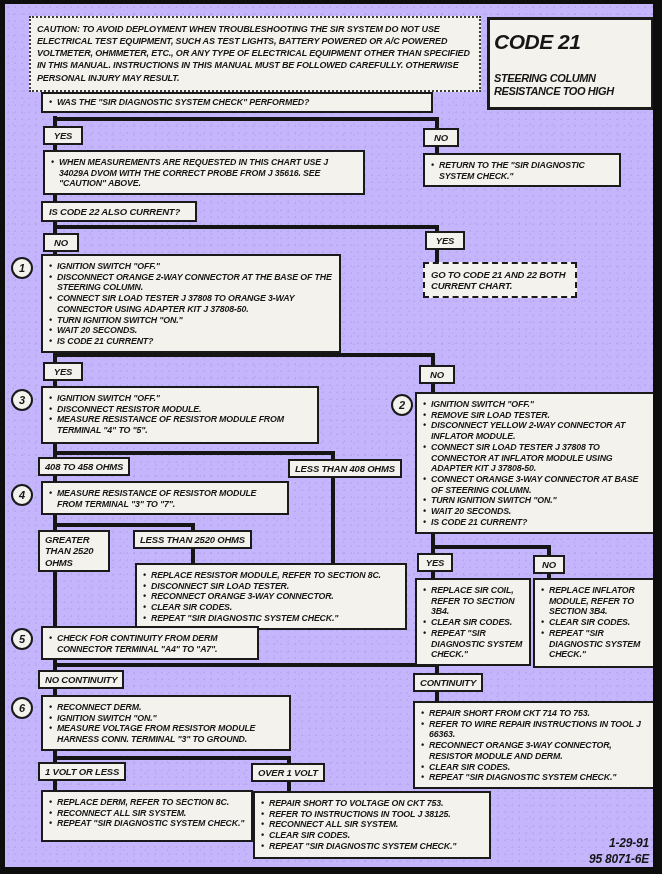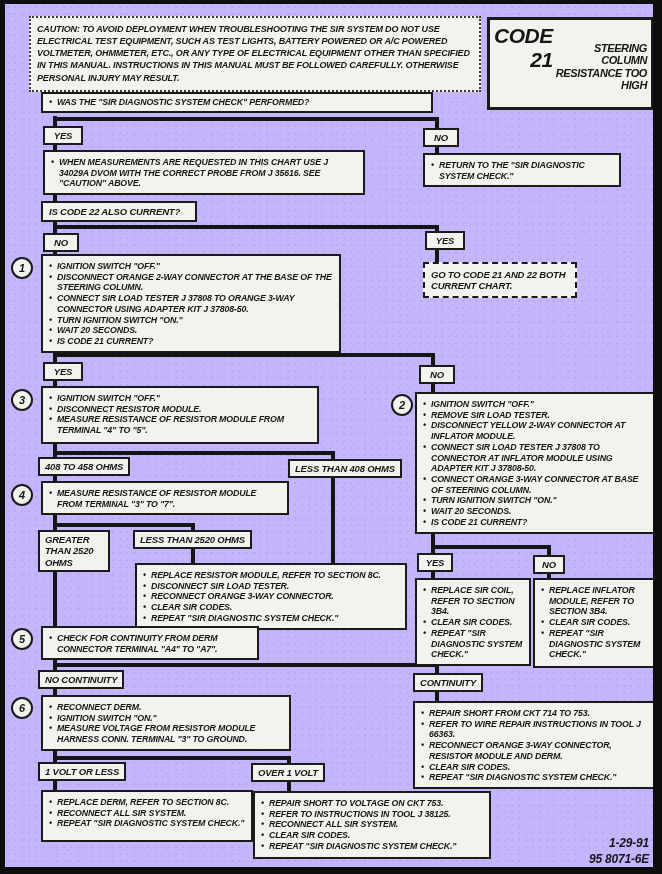--- a/index.html
+++ b/index.html
@@ -26,21 +26,21 @@
   .box{position:absolute;box-sizing:border-box;border:2px solid #1a1a1a;background:#f4f2ed;padding:5px 6px 4px 6px;z-index:2;}
   .lbl{position:absolute;box-sizing:border-box;border:2px solid #1a1a1a;background:#f4f2ed;padding:2px 5px;font-size:9.5px;font-weight:bold;letter-spacing:-0.2px;z-index:2;text-align:center;white-space:nowrap;}
   .lbl.wrap{white-space:normal;text-align:left;line-height:1.2;}
   .circ{position:absolute;box-sizing:border-box;width:22px;height:22px;border:2px solid #1a1a1a;border-radius:50%;background:#f4f2ed;font-size:11px;font-weight:bold;display:flex;align-items:center;justify-content:center;z-index:3;}
   .bl{display:flex;gap:5px;font-size:8.8px;font-weight:bold;line-height:1.22;letter-spacing:-0.15px;}
   .bl .dot{flex:0 0 auto;}
   .qtext{font-size:9.5px;font-weight:bold;letter-spacing:-0.2px;line-height:1.2;}
   .dashed{border-style:dashed;}
   .dotted{border:2px dotted #3a3a3a;}
   .caution{font-size:9px;font-weight:bold;line-height:1.35;letter-spacing:-0.15px;}
-  .titlebox{border-width:3px;display:flex;flex-direction:row;justify-content:center;text-align:right;padding:4px;}
+  .titlebox{border-width:3px;display:flex;flex-direction:column;justify-content:center;text-align:left;padding:4px;}
   .title-code{font-size:21px;font-weight:bold;letter-spacing:-0.5px;}
   .title-sub{font-size:11px;font-weight:bold;line-height:1.12;letter-spacing:-0.4px;margin-top:18px;}
   .footer{position:absolute;z-index:2;font-size:12px;font-weight:bold;text-align:right;line-height:1.3;letter-spacing:-0.2px;}
 </style>
 </head>
 <body>
 
 <div class="page">
 
   <div class="ln" style="left:48px;top:112px;width:4px;height:676px;"></div>

